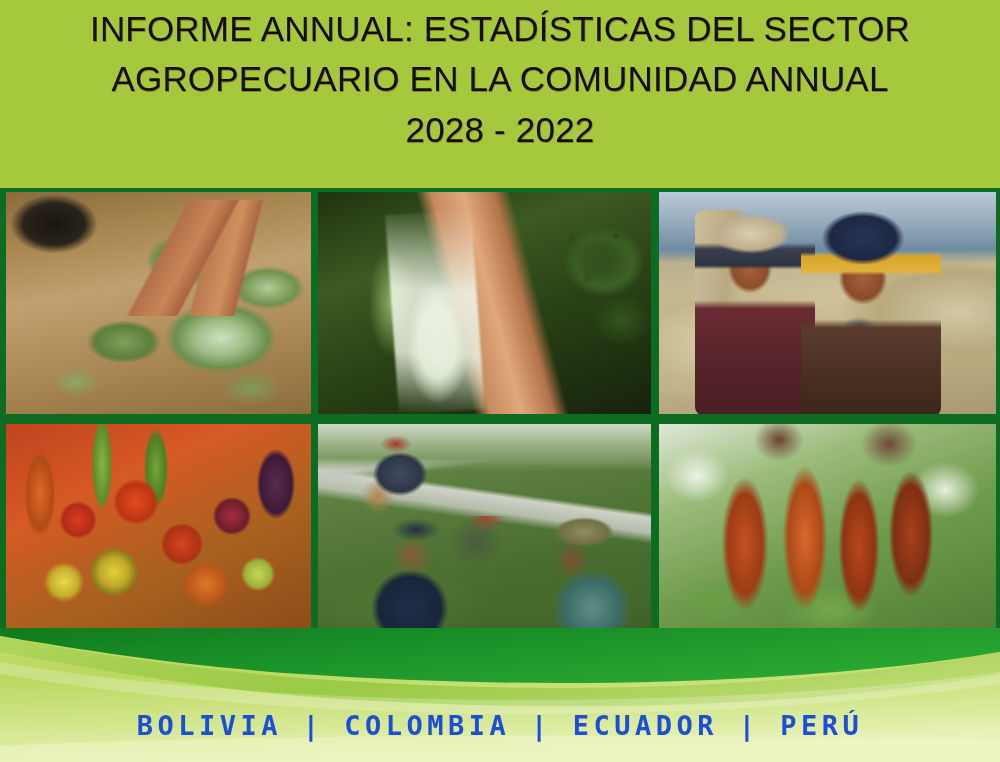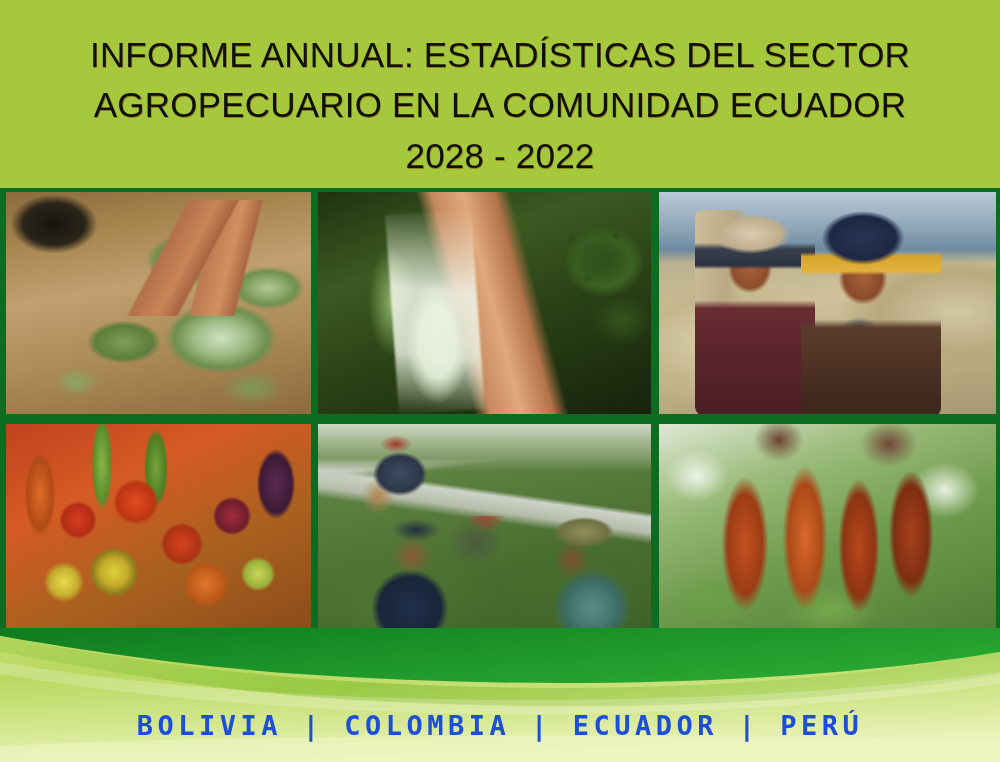--- a/index.html
+++ b/index.html
@@ -25,21 +25,21 @@
     position: absolute;
     left: 0;
     top: 0;
     width: 1000px;
     height: 188px;
     background: #a6c83c;
     display: flex;
     flex-direction: column;
     align-items: center;
     justify-content: flex-start;
-    padding-top: 30px;
+    padding-top: 4px;
     box-sizing: border-box;
   }
   .title-line {
     color: #111005;
     font-size: 35px;
     font-weight: 400;
     letter-spacing: 0.2px;
     line-height: 1.44;
     text-align: center;
     white-space: nowrap;
@@ -271,21 +271,21 @@
     white-space: nowrap;
   }
 </style>
 </head>
 <body>
 
 <div class="page">
 
   <div class="header">
     <div class="title-line">INFORME ANNUAL: ESTADÍSTICAS DEL SECTOR</div>
-    <div class="title-line">AGROPECUARIO EN LA COMUNIDAD ECUADOR</div>
+    <div class="title-line">AGROPECUARIO EN LA COMUNIDAD ANNUAL</div>
     <div class="title-line">2028 - 2022</div>
   </div>
 
   <div class="collage">
 
     <div class="cell c-r1c1">
       <div class="scene s1"></div>
     </div>
 
     <div class="cell c-r1c2">

